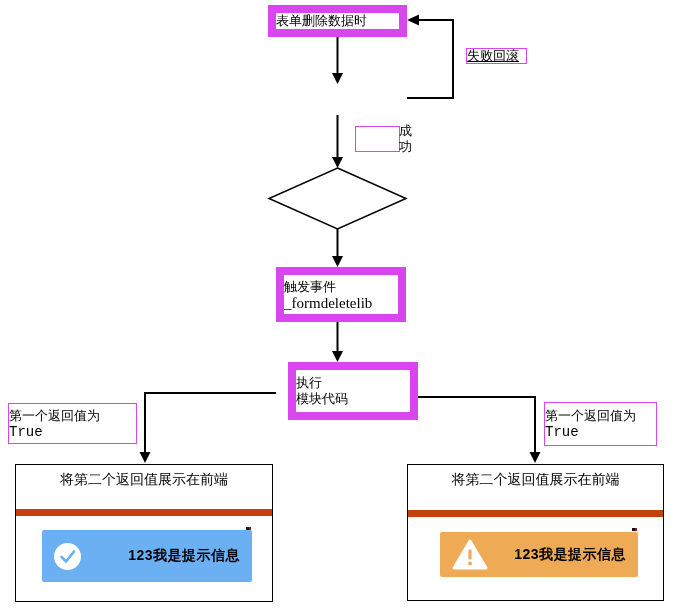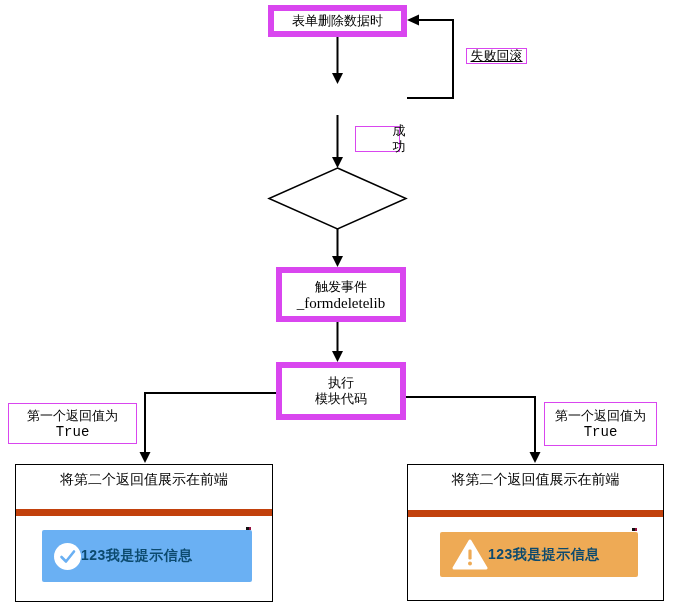--- a/index.html
+++ b/index.html
@@ -14,24 +14,24 @@
   }
   #connectors {
     position: absolute;
     left: 0; top: 0;
     width: 680px; height: 608px;
   }
   .node {
     position: absolute;
     box-sizing: border-box;
     background: #ffffff;
-    border: 6px solid #d946ef;
+    border: 8px solid #d946ef;
     display: flex;
     flex-direction: column;
-    align-items: center;
+    align-items: flex-start;
     justify-content: center;
     text-align: center;
     font-size: 13px;
     line-height: 16px;
     font-family: "Liberation Serif", serif;
   }
   .node.thin { border-width: 1px; }
   .latin-serif { font-family: Liberation Mono, monospace; font-size: 14px; }
   .code-serif  { font-family: "Liberation Serif", serif; font-size: 15px; }
   .diamond-label {
@@ -63,22 +63,22 @@
   .toast {
     position: absolute;
     box-sizing: border-box;
     display: flex;
     align-items: center;
     padding: 0 12px;
     border-radius: 2px;
   }
   .toast .toast-text {
     flex: 1;
-    text-align: left;
-    color: #0c4a6e;
+    text-align: right;
+    color: #000000;
     font-size: 14px;
     font-weight: bold;
     font-family: "Liberation Sans", sans-serif;
     letter-spacing: 0.5px;
   }
   .artifact {
     position: absolute;
     width: 5px; height: 3px;
     background: linear-gradient(90deg, #111111 0 50%, #95103f 50% 100%);
   }
@@ -126,21 +126,21 @@
   <div class="node thin" style="left:355px; top:126px; width:43px; height:26px;padding-left:43px;">
     <span>成功</span>
   </div>
 
 
   <div class="node" style="left:276px; top:267px; width:130px; height:55px;">
     <span>触发事件</span>
     <span class="code-serif">_formdeletelib</span>
   </div>
 
-  <div class="node" style="left:276px; top:362px; width:130px; height:58px;">
+  <div class="node" style="left:288px; top:362px; width:130px; height:58px;">
     <span>执行</span>
     <span>模块代码</span>
   </div>
 
   <div class="node thin" style="left:8px; top:403px; width:129px; height:41px;">
     <span>第一个返回值为</span>
     <span class="latin-serif">True</span>
   </div>
 
   <div class="node thin" style="left:544px; top:402px; width:113px; height:44px;">

